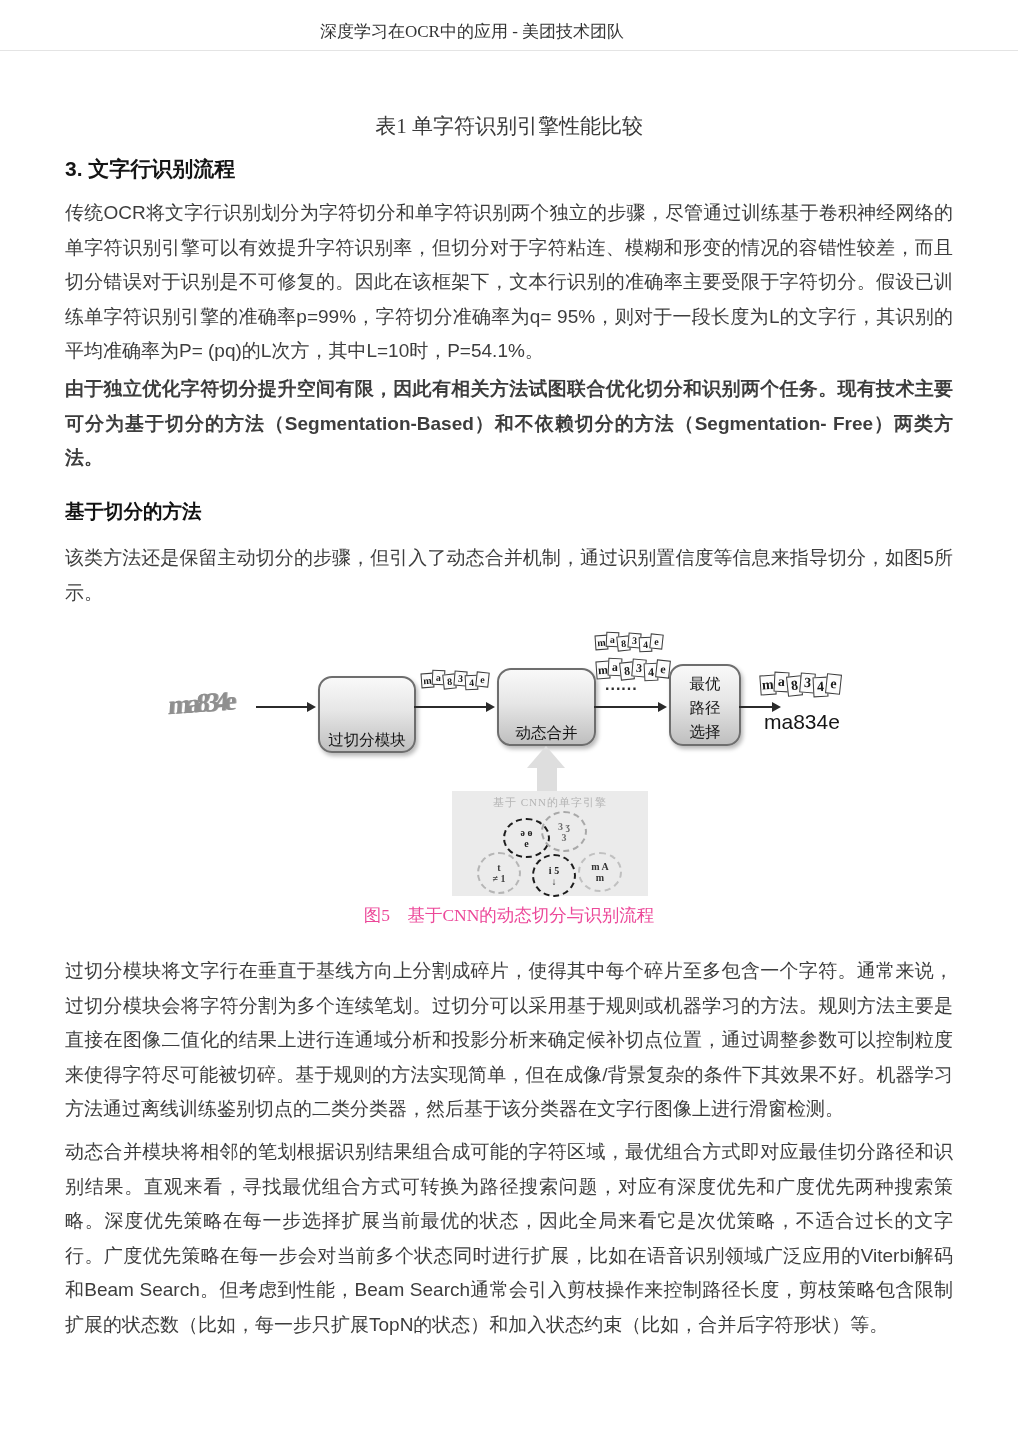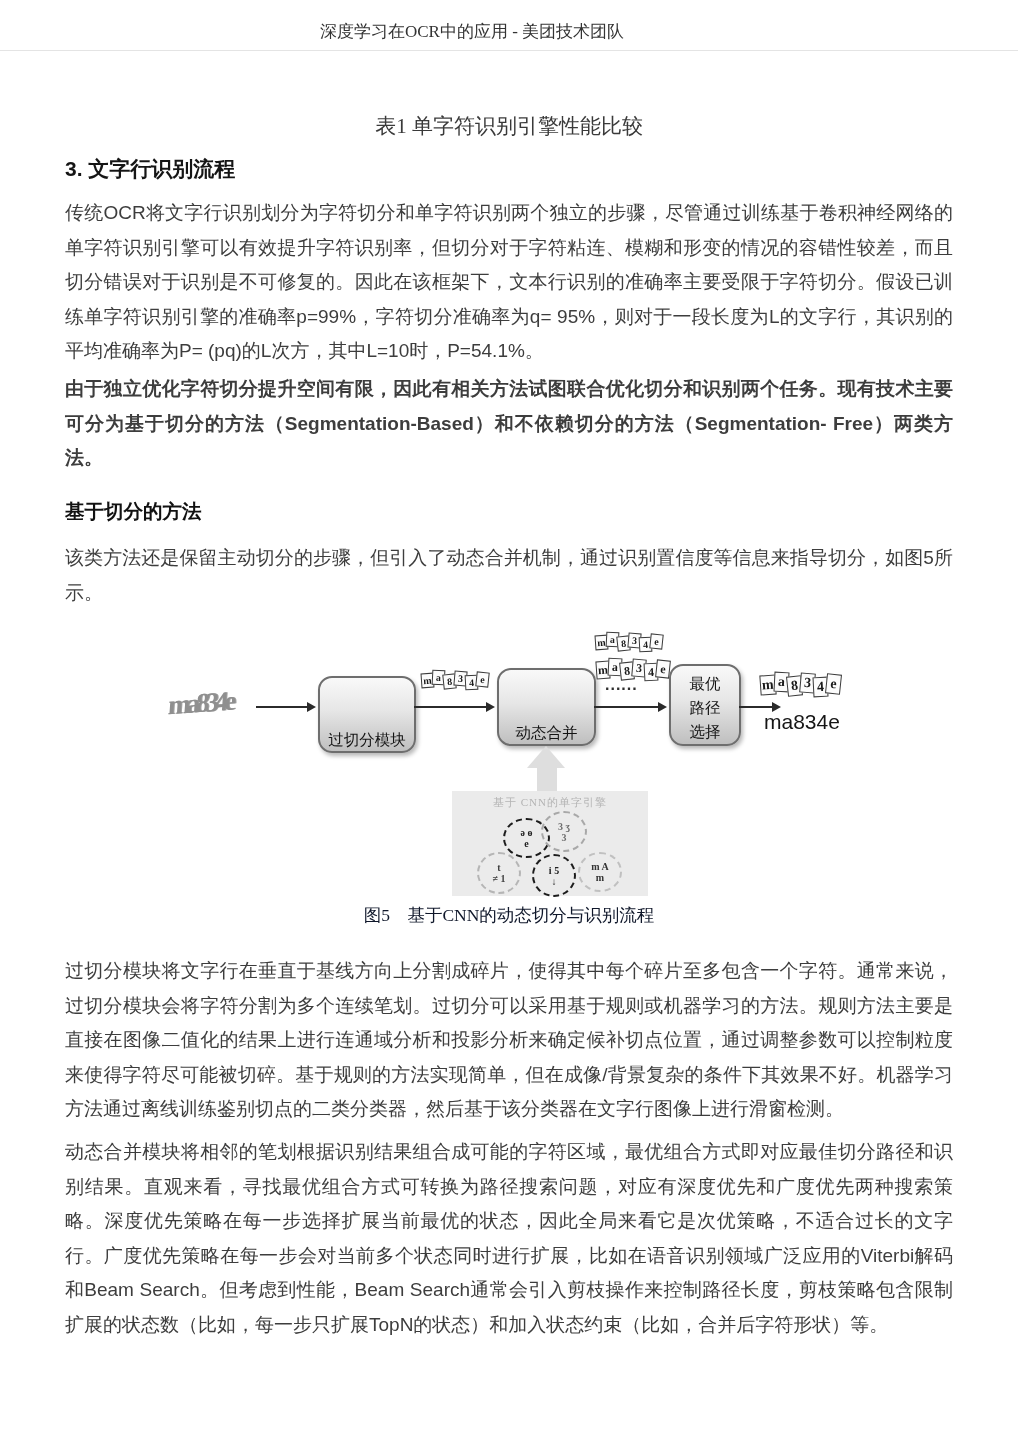--- a/index.html
+++ b/index.html
@@ -85,21 +85,21 @@
   .cluster{position:absolute;border-radius:50%;display:flex;align-items:center;justify-content:center;
            text-align:center;white-space:pre-line;
            font-family:"Liberation Serif",serif;font-weight:bold;font-size:10px;line-height:11px;}
   .c1{left:51px;top:27px;width:43px;height:36px;border:2.5px dashed #1c1c1c;color:#222;}
   .c2{left:89px;top:20px;width:42px;height:37px;border:2px dashed #a8a8a8;color:#6d6d6d;}
   .c3{left:25px;top:61px;width:40px;height:38px;border:2px dashed #b5b5b5;color:#3f3f3f;}
   .c4{left:80px;top:63px;width:40px;height:39px;border:2.5px dashed #1c1c1c;color:#222;}
   .c5{left:126px;top:61px;width:40px;height:36px;border:2px dashed #c0c0c0;color:#333;}
 
   .fig-caption{position:absolute;top:903px;left:0;width:1018px;text-align:center;
-               font-family:"Liberation Serif",serif;font-size:17.5px;color:#0f172a;}
+               font-family:"Liberation Serif",serif;font-size:17.5px;color:#ec4899;}
 </style>
 </head>
 <body>
 
 <div class="page">
 
   <div class="hdr-title">深度学习在OCR中的应用 - 美团技术团队</div>
   <div class="hdr-rule"></div>
 
   <div class="tbl-caption">表1 单字符识别引擎性能比较</div>

